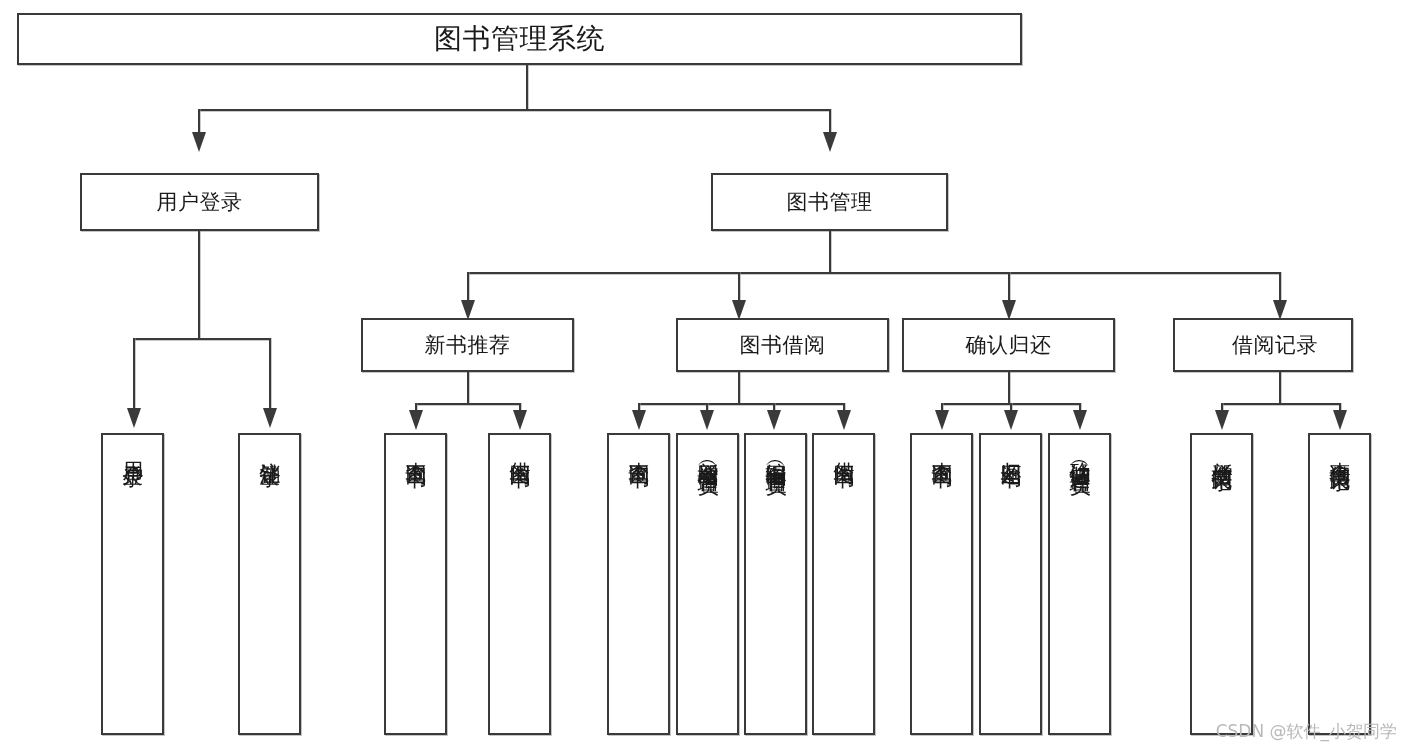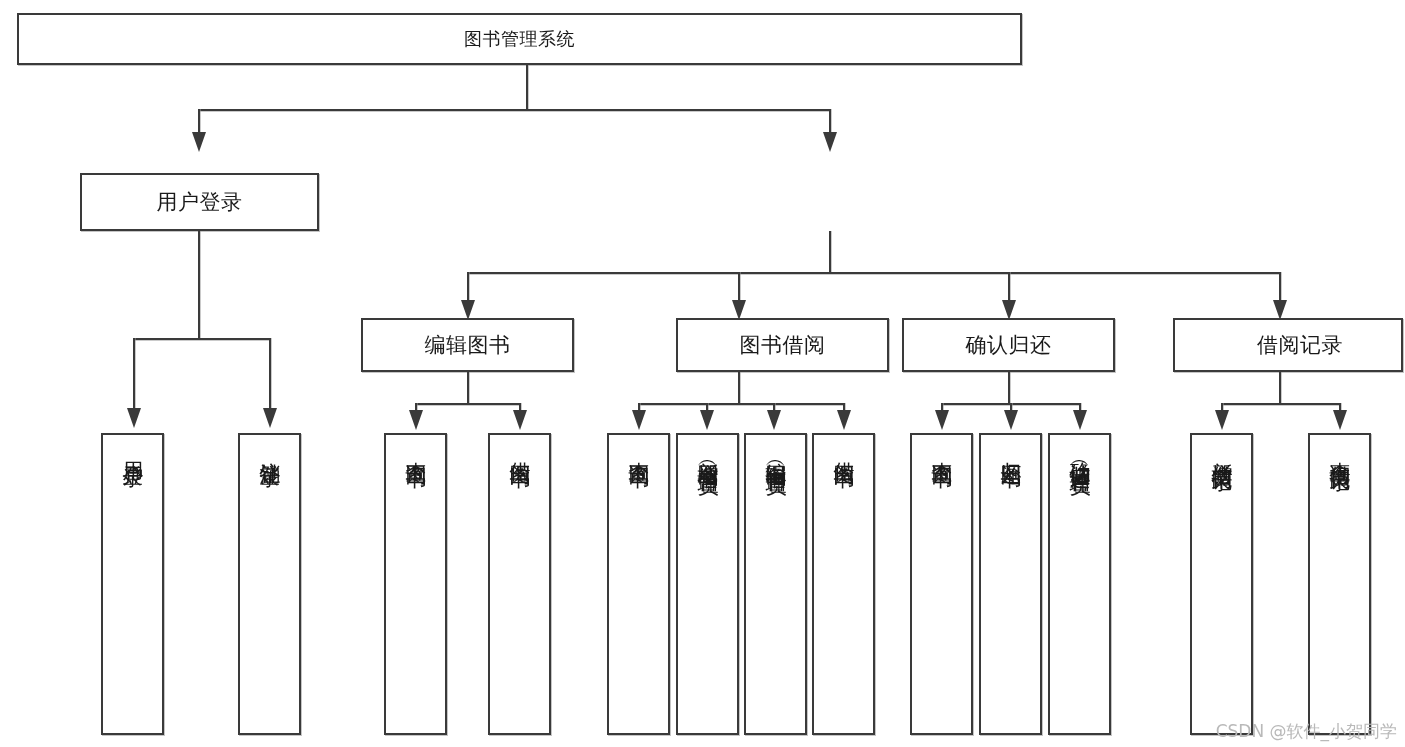--- a/index.html
+++ b/index.html
@@ -33,21 +33,21 @@
     display: block;
     text-align: center;
     line-height: 1.18;
     letter-spacing: 0.5px;
   }
   
   .node.horiz .label {
     writing-mode: horizontal-tb;
     font-size: 21px;
   }
-  .node.root .label { font-size: 18px; }
+  .node.root .label { font-size: 28px; }
   
   .node.vert {
     align-items: flex-start;
     justify-content: center;
     padding-top: 10px;
   }
   .node.vert .label {
     writing-mode: vertical-rl;
     text-orientation: upright;
     font-size: 21px;
@@ -104,20 +104,23 @@
   <div class="vline" style="left:198px; top:109px; height:25px;"></div>
   <div class="arrow" style="left:192px; top:132px;"></div>
 
   <div class="vline" style="left:829px; top:109px; height:25px;"></div>
   <div class="arrow" style="left:823px; top:132px;"></div>
 
   <div class="node horiz" style="left:80px; top:173px; width:239px; height:58px;">
     <span class="label">用户登录</span>
   </div>
 
+  <div class="node horiz" style="left:711px; top:173px; width:237px; height:58px;">
+    <span class="label">图书管理</span>
+  </div>
 
   <div class="vline" style="left:198px; top:231px; height:108px;"></div>
   <div class="hline" style="left:133px; top:338px; width:137px;"></div>
   <div class="vline" style="left:133px; top:338px; height:72px;"></div>
   <div class="arrow" style="left:127px; top:408px;"></div>
   <div class="vline" style="left:269px; top:338px; height:72px;"></div>
   <div class="arrow" style="left:263px; top:408px;"></div>
 
   <div class="vline" style="left:829px; top:231px; height:42px;"></div>
   <div class="hline" style="left:467px; top:272px; width:813px;"></div>
@@ -128,32 +131,32 @@
   <div class="vline" style="left:738px; top:272px; height:30px;"></div>
   <div class="arrow" style="left:732px; top:300px;"></div>
 
   <div class="vline" style="left:1008px; top:272px; height:30px;"></div>
   <div class="arrow" style="left:1002px; top:300px;"></div>
 
   <div class="vline" style="left:1279px; top:272px; height:30px;"></div>
   <div class="arrow" style="left:1273px; top:300px;"></div>
 
   <div class="node horiz" style="left:361px; top:318px; width:213px; height:54px;">
-    <span class="label">编辑图书</span>
+    <span class="label">新书推荐</span>
   </div>
 
   <div class="node horiz" style="left:632px; top:318px; width:213px; height:54px;margin-left:44px;">
     <span class="label">图书借阅</span>
   </div>
 
   <div class="node horiz" style="left:902px; top:318px; width:213px; height:54px;">
     <span class="label">确认归还</span>
   </div>
 
-  <div class="node horiz" style="left:1173px; top:318px; width:230px; height:54px;padding-left:24px;">
+  <div class="node horiz" style="left:1173px; top:318px; width:180px; height:54px;padding-left:24px;">
     <span class="label">借阅记录</span>
   </div>
 
   <div class="vline" style="left:467px; top:372px; height:32px;"></div>
   <div class="hline" style="left:415px; top:403px; width:105px;"></div>
   <div class="vline" style="left:415px; top:403px; height:9px;"></div>
   <div class="arrow" style="left:409px; top:410px;"></div>
   <div class="vline" style="left:519px; top:403px; height:9px;"></div>
   <div class="arrow" style="left:513px; top:410px;"></div>
 

